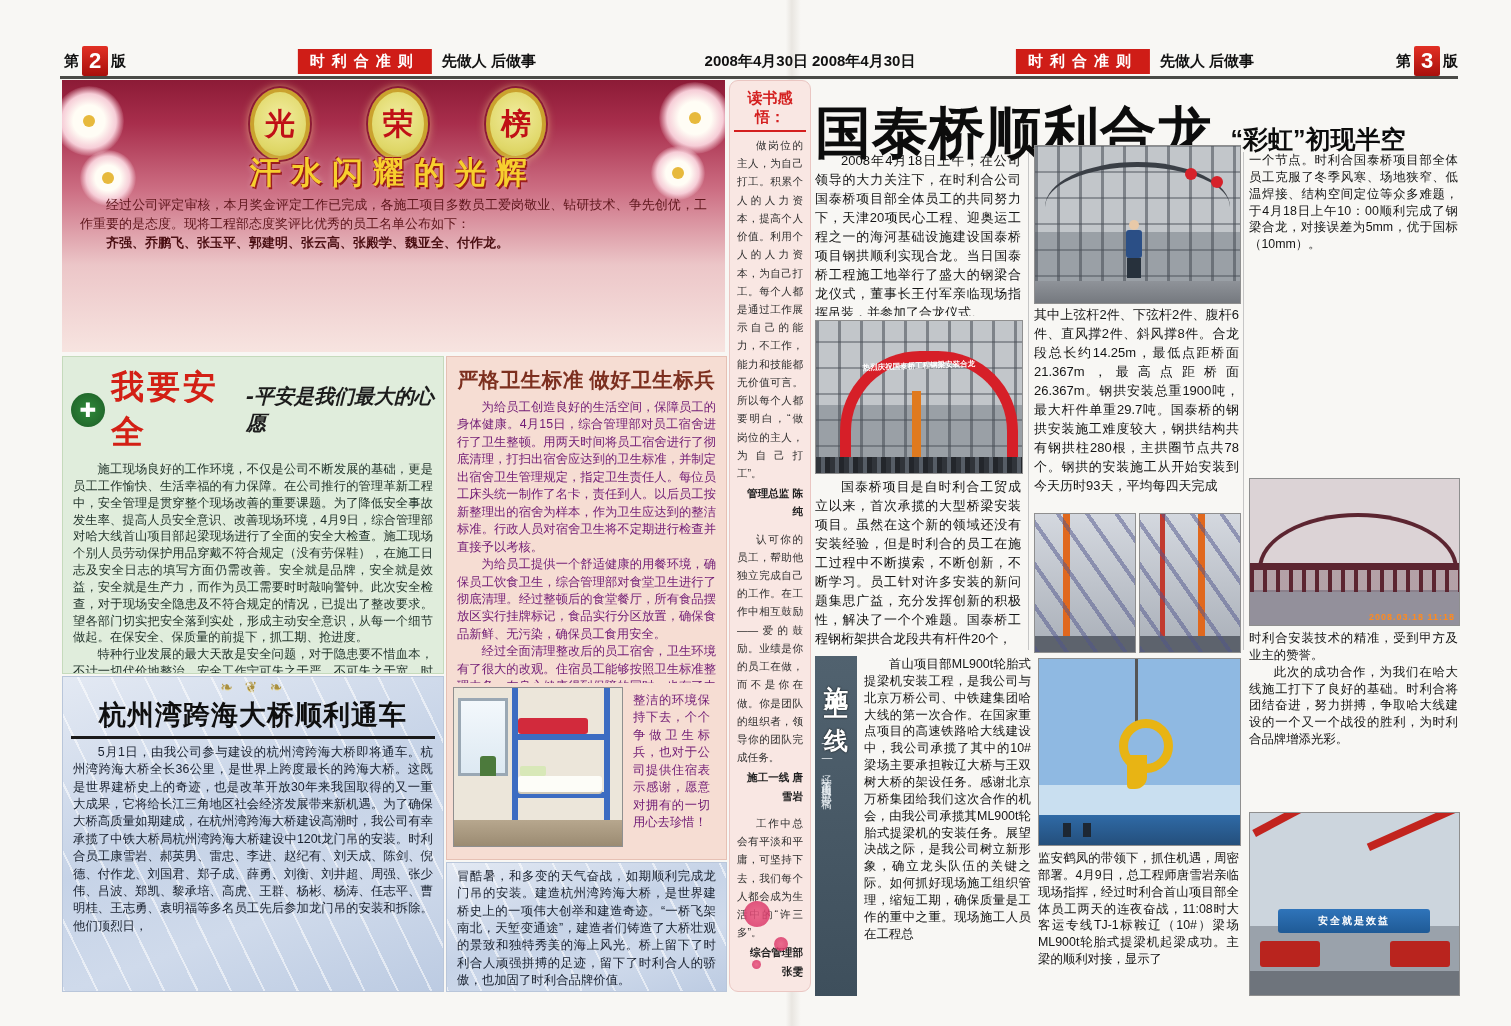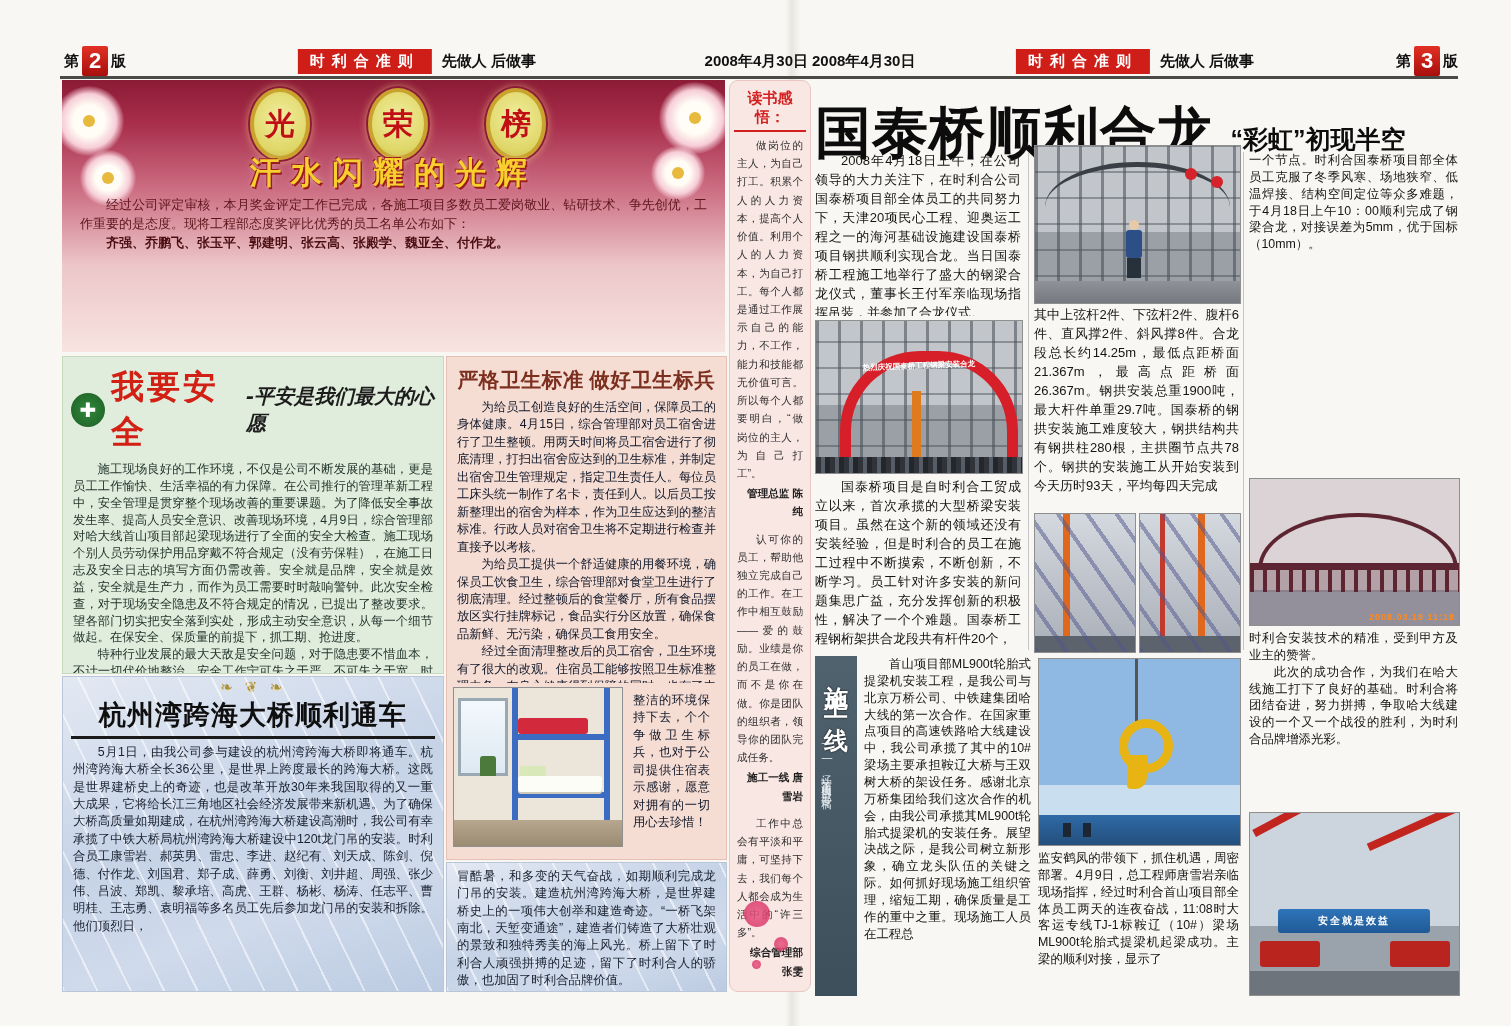--- a/index.html
+++ b/index.html
@@ -31,21 +31,21 @@
   .bridgebg{background:linear-gradient(160deg,#e3e9f3 0%,#c6d3e7 45%,#cfdaeb 70%,#bccbe2 100%);}
   .bridgebg:before{content:"";position:absolute;inset:0;background:repeating-linear-gradient(64deg,rgba(255,255,255,.55) 0 2px,rgba(255,255,255,0) 2px 30px);}
   #hangzhou{overflow:hidden;border:1px solid #b9c6da;}
   .gold-orn{text-align:center;color:#a98f3f;font-size:15px;letter-spacing:4px;line-height:20px;text-shadow:0 1px 0 #e7d89a;}
   #hz-title{text-align:center;font-size:27px;font-weight:900;color:#0f0f0f;letter-spacing:1px;border-bottom:3px solid #1a1a1a;padding-bottom:3px;margin:0 8px;position:relative;font-family:"Liberation Serif","DejaVu Serif",serif;}
   #hangzhou .bt,#hz-cont .bt{font-size:12.4px;line-height:1.4;color:#18202e;text-align:justify;padding:5px 10px;position:relative;}
   #hz-cont{overflow:hidden;border:1px solid #b9c6da;}
   
   #hygiene{background:#f6ddd3;border:1px solid #e6c0b4;overflow:hidden;}
   #hyg-title{text-align:center;font-size:20.5px;font-weight:900;color:#7c2f1f;padding-top:9px;letter-spacing:.5px;font-family:"Liberation Serif","DejaVu Serif",serif;}
-  #hygiene .bt{font-size:12.3px;line-height:1.42;color:#0f172a;text-align:justify;padding:5px 10px 0 10px;}
+  #hygiene .bt{font-size:12.3px;line-height:1.42;color:#701a75;text-align:justify;padding:5px 10px 0 10px;}
   .hyg-row{display:flex;padding:4px 6px;}
   .hyg-side{font-size:12px;line-height:1.55;color:#53332e;text-align:justify;padding-left:7px;flex:1;}
   
   #reading{background:#f9e7e3;border:1px solid #eac6c2;overflow:hidden;}
   #reading h3{margin:8px 4px 4px;text-align:center;font-size:15px;color:#d41f1f;border-bottom:2px solid #d41f1f;padding-bottom:3px;font-family:"Liberation Serif","DejaVu Serif",serif;}
   #reading .entry{font-size:10.6px;line-height:1.72;color:#2e2e2e;text-align:justify;padding:0 7px;}
   #reading .entry p{margin:0;text-indent:1.8em;}
   #reading .sig{display:block;text-align:right;font-weight:bold;margin:2px 0 9px;color:#1d1d1d;text-indent:0;}
   .blob{position:absolute;border-radius:50%;background:radial-gradient(circle,#e8557e,#d62f63);opacity:.85;}
   

